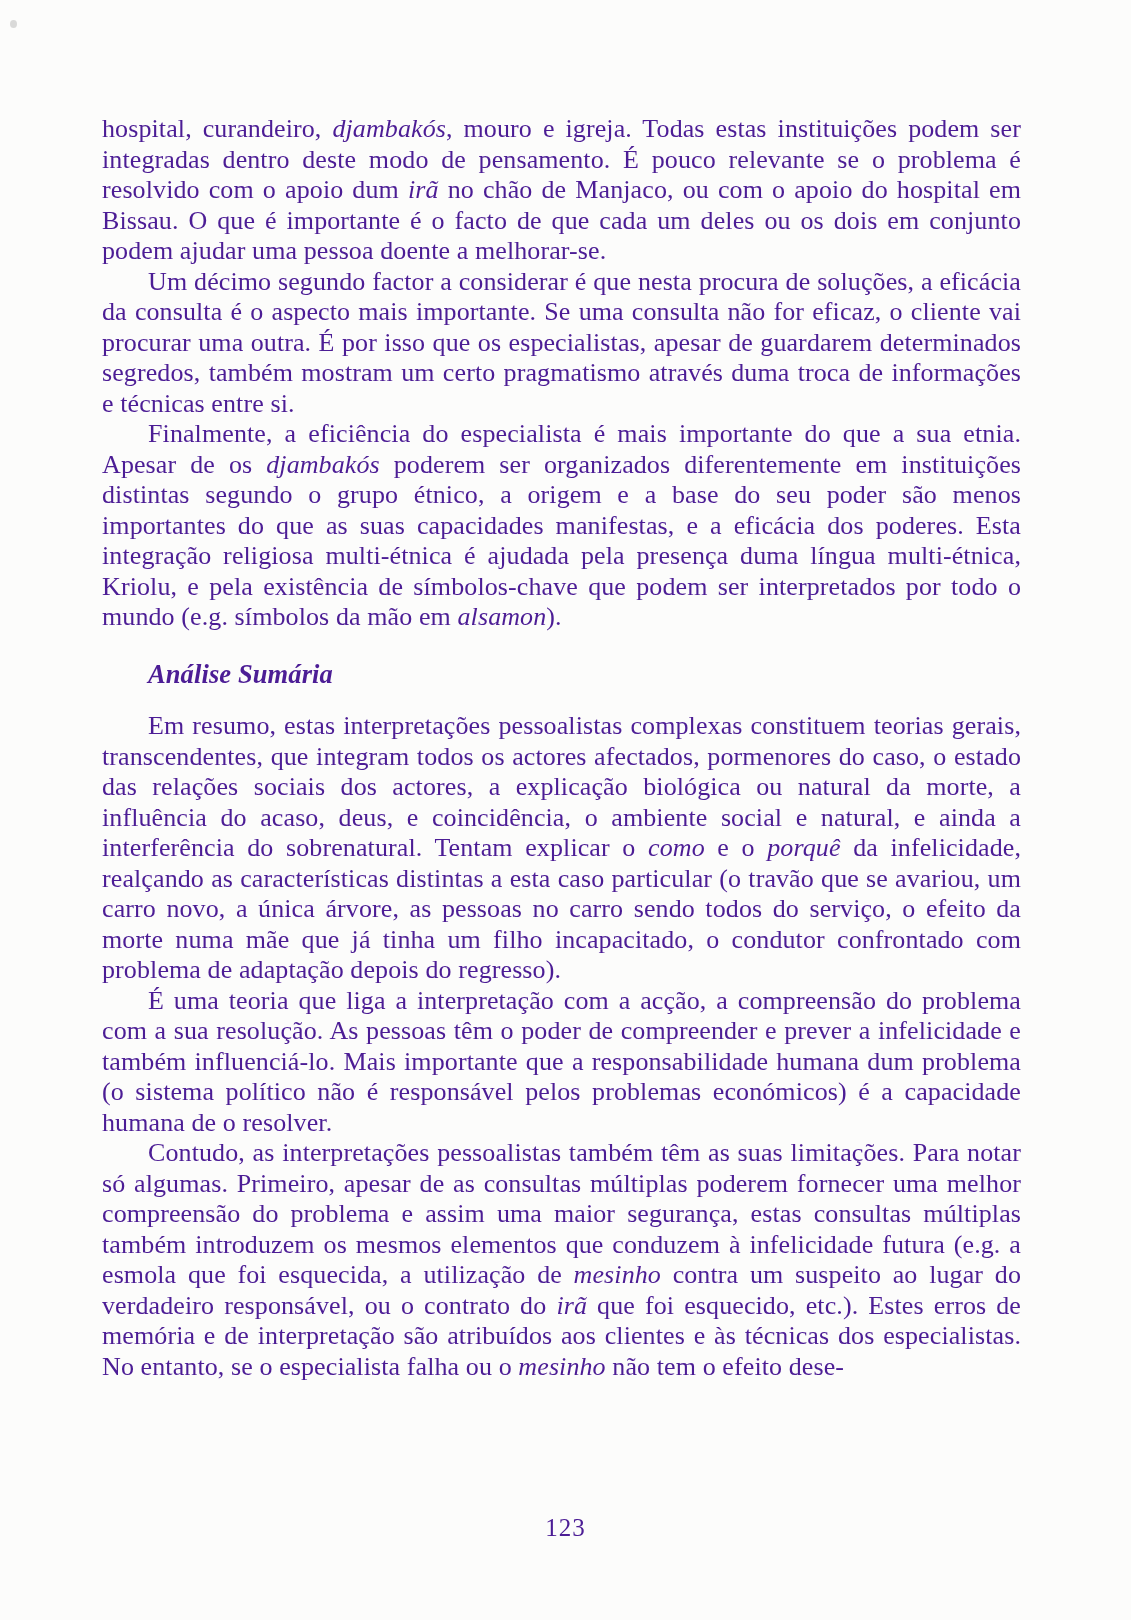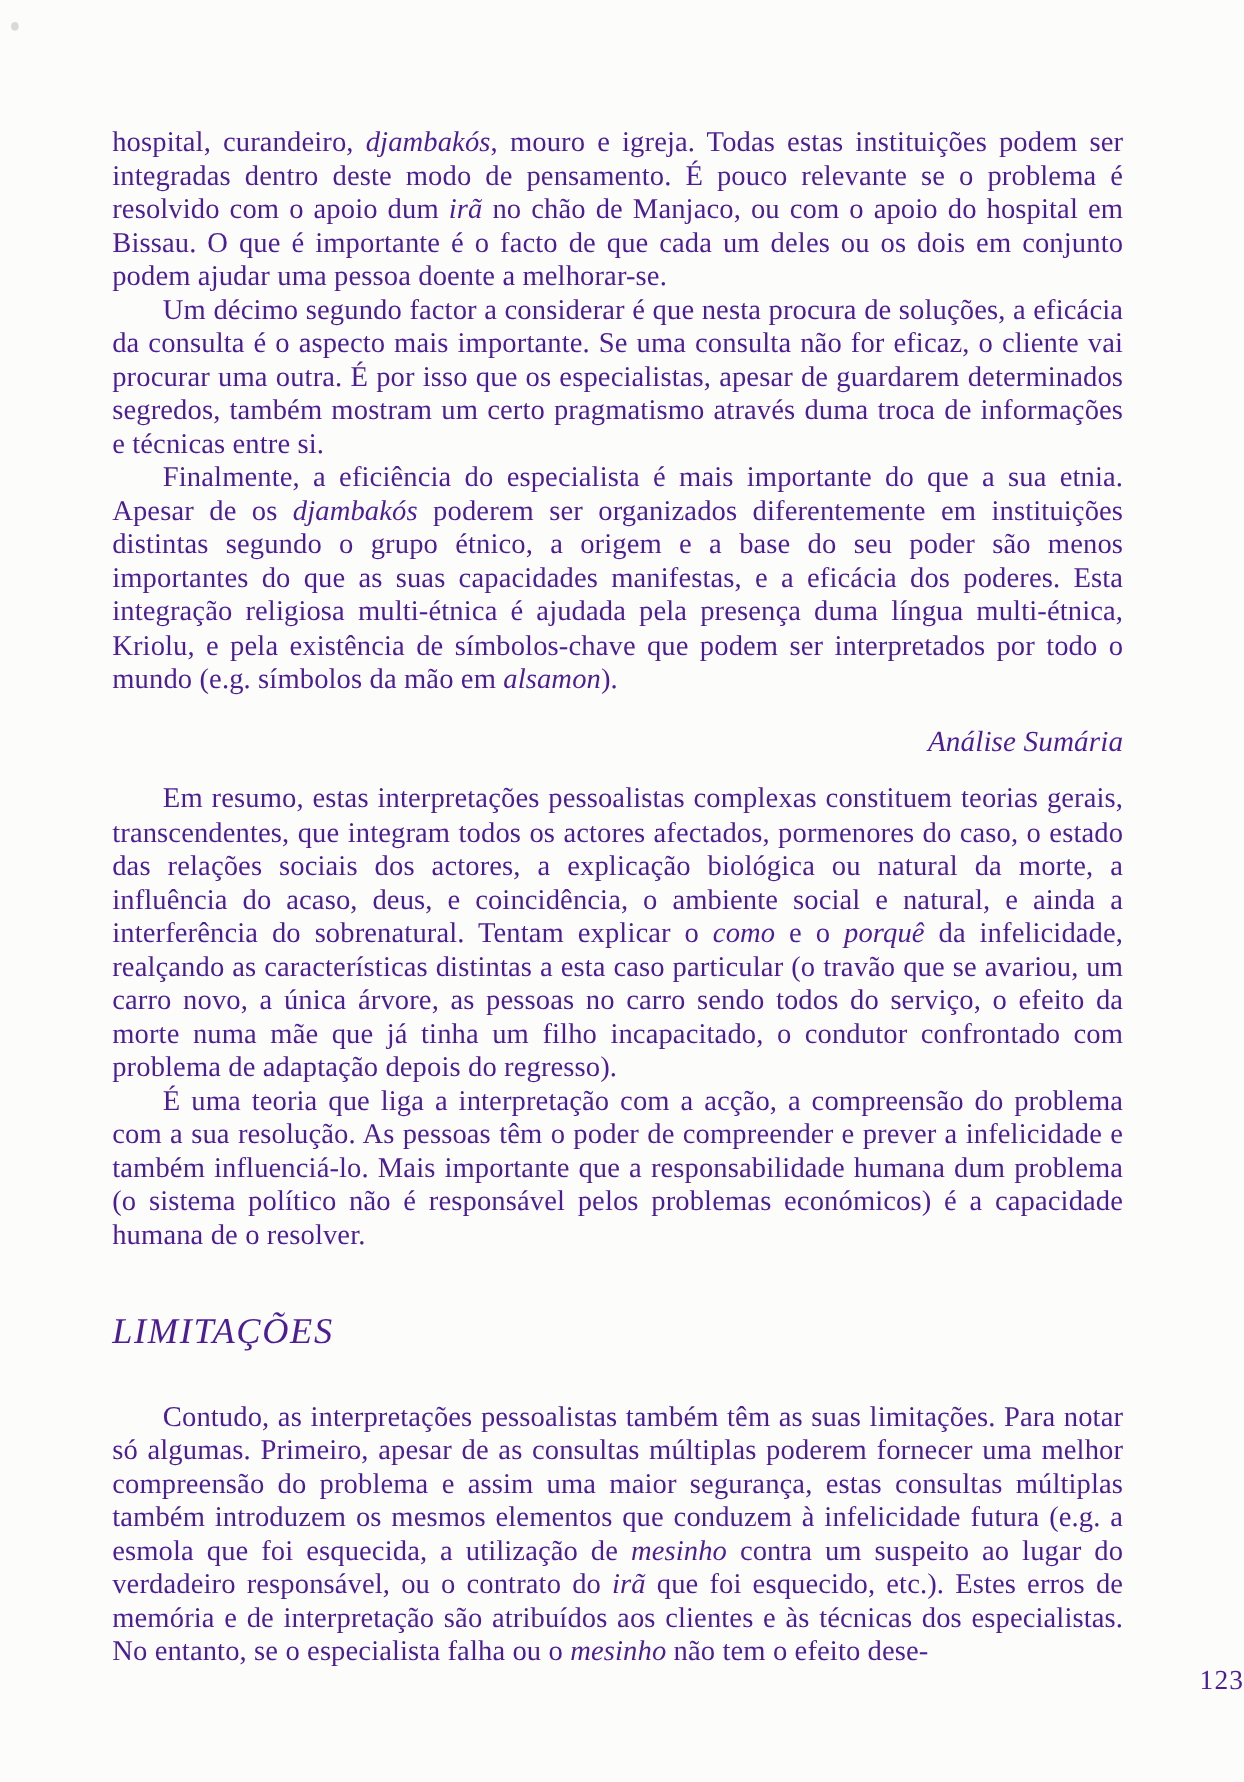--- a/index.html
+++ b/index.html
@@ -30,42 +30,42 @@
   }
   .text-block p {
     margin: 0;
     text-indent: 46px;
   }
   .text-block p.no-indent {
     text-indent: 0;
   }
   .subheading {
     font-style: italic;
-    font-weight: normal;
+    font-weight: bold;
     font-size: 26.5px;
     margin: 26px 0 22px 0;
     padding-left: 46px;
     text-indent: 0;
-    text-align: right;
+    text-align: left;
   }
   .section-heading {
     font-style: italic;
     font-weight: normal;
     font-size: 33px;
     letter-spacing: 1.5px;
     margin: 58px 0 46px 0;
     text-indent: 0;
     text-align: left;
   }
   .page-number {
     position: absolute;
     left: 0;
     top: 1514px;
     width: 1131px;
-    text-align: right;
+    text-align: center;
     font-size: 25px;
     letter-spacing: 1px;
   }
   .dust-speck {
     position: absolute;
     left: 10px;
     top: 20px;
     width: 7px;
     height: 8px;
     border-radius: 50%;
@@ -87,21 +87,20 @@
     <p>Um décimo segundo factor a considerar é que nesta procura de soluções, a eficácia da consulta é o aspecto mais importante. Se uma consulta não for eficaz, o cliente vai procurar uma outra. É por isso que os especialistas, apesar de guardarem determinados segredos, também mostram um certo pragmatismo através duma troca de informações e técnicas entre si.</p>
 
     <p>Finalmente, a eficiência do especialista é mais importante do que a sua etnia. Apesar de os <i>djambakós</i> poderem ser organizados diferentemente em instituições distintas segundo o grupo étnico, a origem e a base do seu poder são menos importantes do que as suas capacidades manifestas, e a eficácia dos poderes. Esta integração religiosa multi-étnica é ajudada pela presença duma língua multi-étnica, Kriolu, e pela existência de símbolos-chave que podem ser interpretados por todo o mundo (e.g. símbolos da mão em <i>alsamon</i>).</p>
 
     <h3 class="subheading">Análise Sumária</h3>
 
     <p>Em resumo, estas interpretações pessoalistas complexas constituem teorias gerais, transcendentes, que integram todos os actores afectados, pormenores do caso, o estado das relações sociais dos actores, a explicação biológica ou natural da morte, a influência do acaso, deus, e coincidência, o ambiente social e natural, e ainda a interferência do sobrenatural. Tentam explicar o <i>como</i> e o <i>porquê</i> da infelicidade, realçando as características distintas a esta caso particular (o travão que se avariou, um carro novo, a única árvore, as pessoas no carro sendo todos do serviço, o efeito da morte numa mãe que já tinha um filho incapacitado, o condutor confrontado com problema de adaptação depois do regresso).</p>
 
     <p>É uma teoria que liga a interpretação com a acção, a compreensão do problema com a sua resolução. As pessoas têm o poder de compreender e prever a infelicidade e também influenciá-lo. Mais importante que a responsabilidade humana dum problema (o sistema político não é responsável pelos problemas económicos) é a capacidade humana de o resolver.</p>
 
-    <h2 class="section-heading">LIMITAÇÕES</h2>
 
     <p>Contudo, as interpretações pessoalistas também têm as suas limitações. Para notar só algumas. Primeiro, apesar de as consultas múltiplas poderem fornecer uma melhor compreensão do problema e assim uma maior segurança, estas consultas múltiplas também introduzem os mesmos elementos que conduzem à infelicidade futura (e.g. a esmola que foi esquecida, a utilização de <i>mesinho</i> contra um suspeito ao lugar do verdadeiro responsável, ou o contrato do <i>irã</i> que foi esquecido, etc.). Estes erros de memória e de interpretação são atribuídos aos clientes e às técnicas dos especialistas. No entanto, se o especialista falha ou o <i>mesinho</i> não tem o efeito dese-</p>
 
   </main>
 
   <div class="page-number">123</div>
 
 </div>
 
 </body></html>

